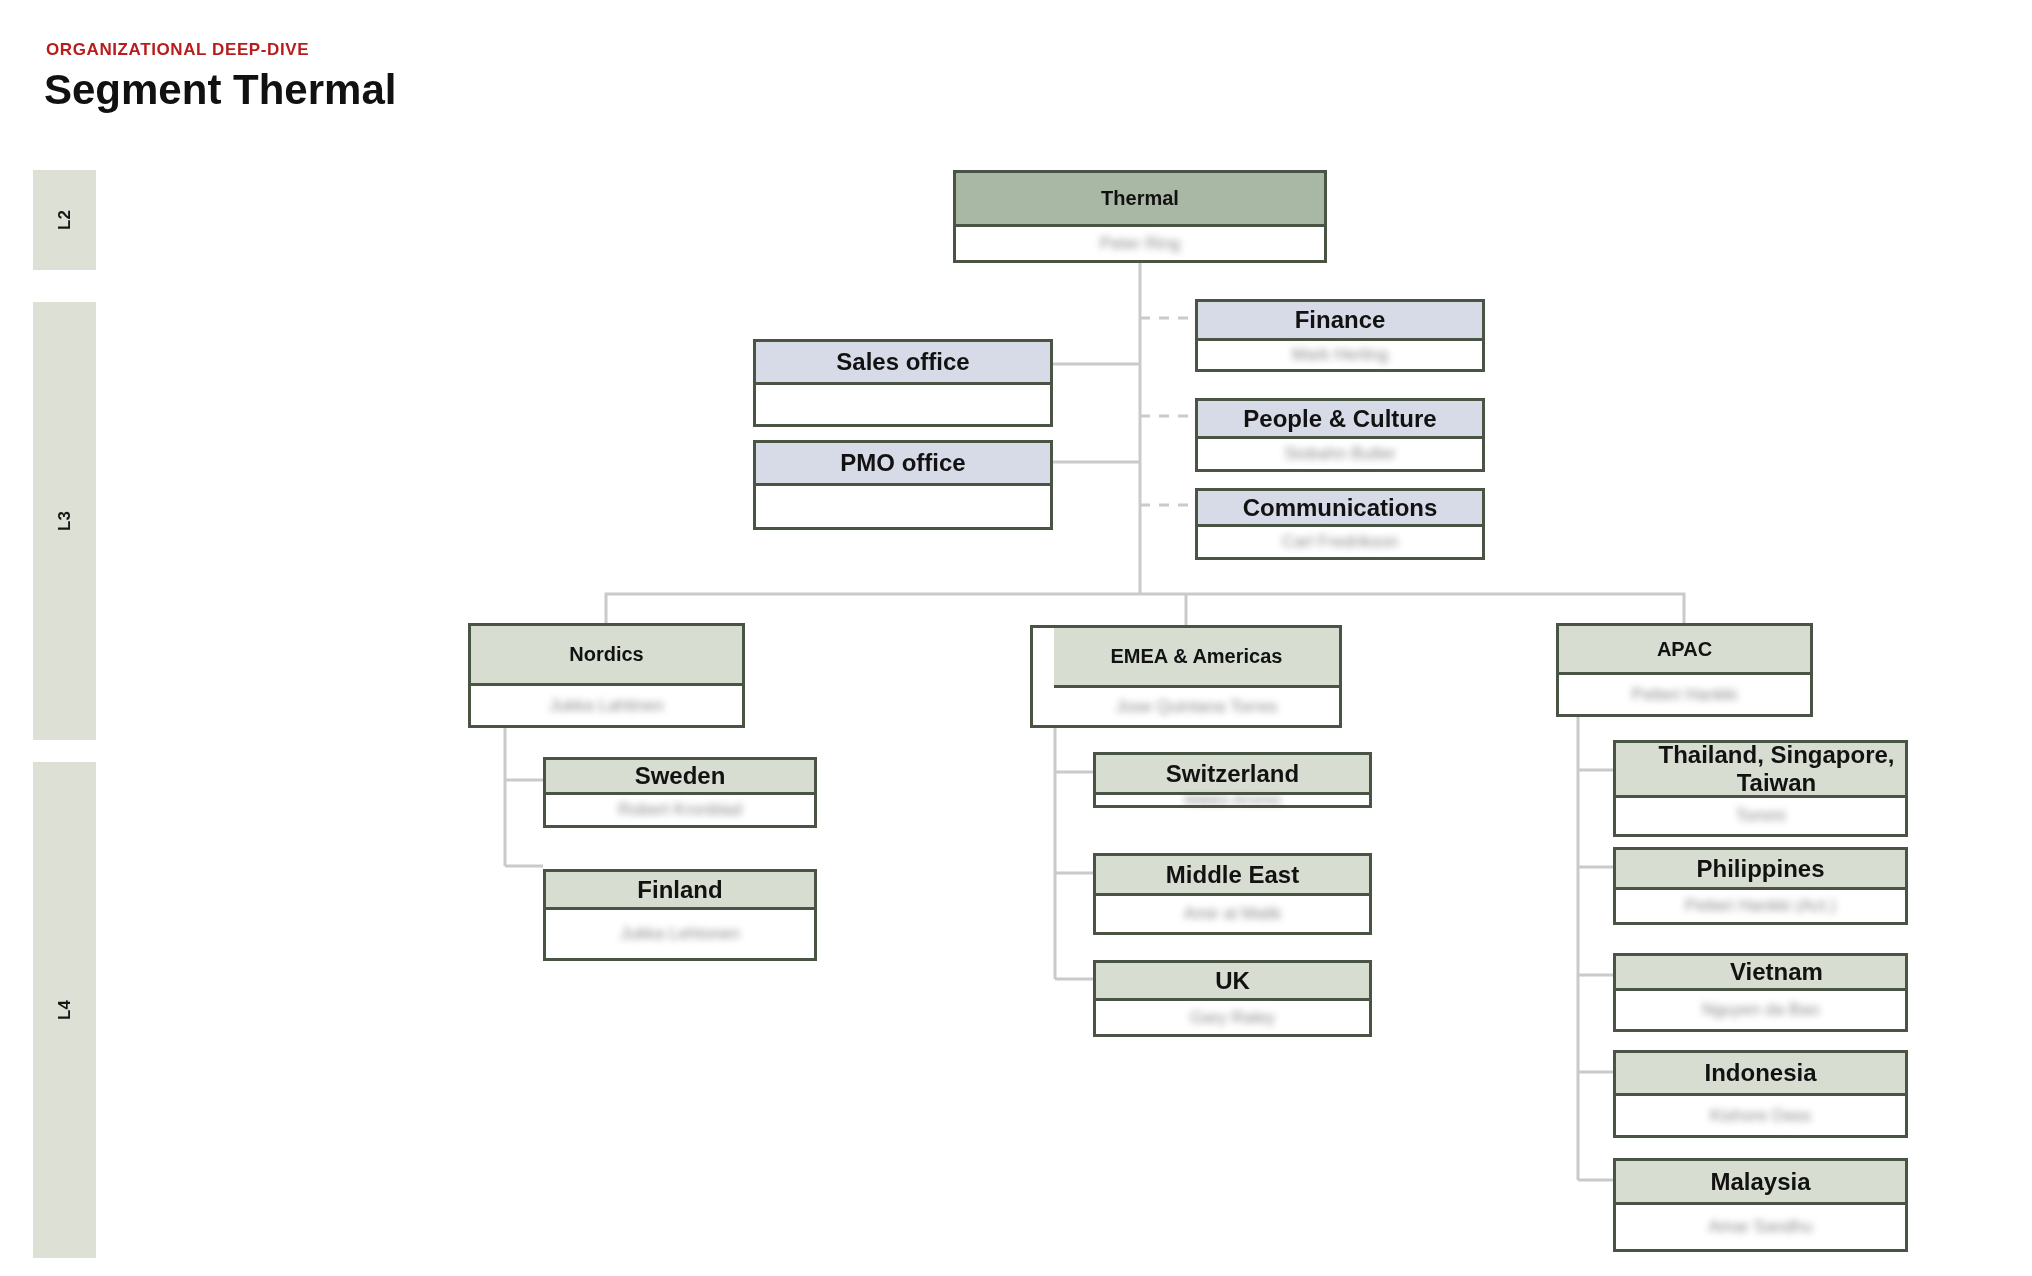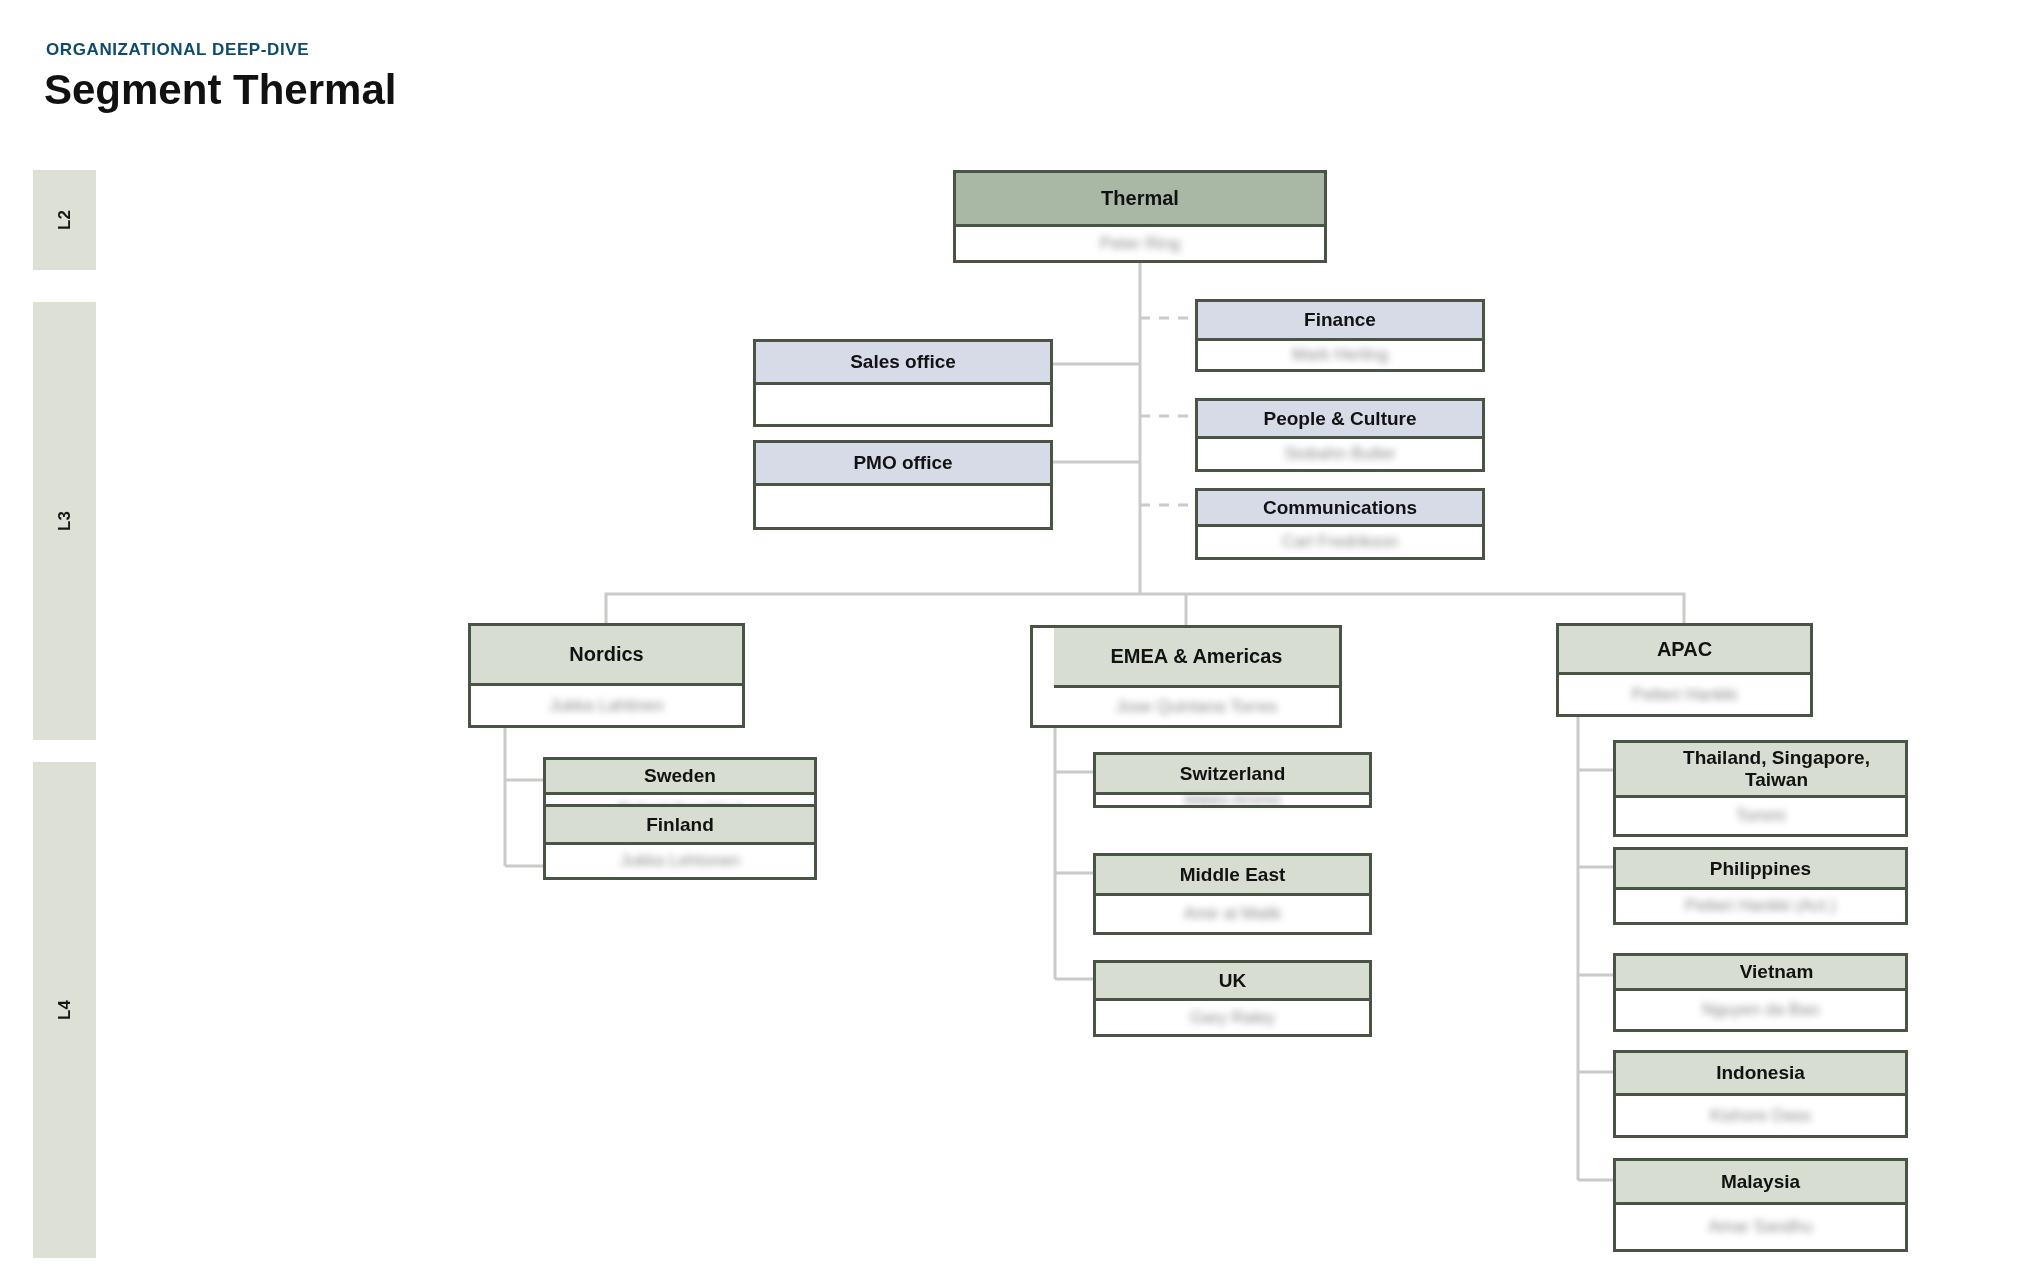--- a/index.html
+++ b/index.html
@@ -1,54 +1,54 @@
 <!DOCTYPE html>
 <html><head>
 <meta charset="utf-8">
 <style>
   html,body{margin:0;padding:0;background:#ffffff;}
   body{width:2032px;height:1276px;position:relative;font-family:"Liberation Sans",sans-serif;color:#1a1a1a;overflow:hidden;}
 
   
-  .eyebrow{position:absolute;left:46px;top:40px;font-size:17px;font-weight:700;letter-spacing:.6px;color:#0c4a6e;}
+  .eyebrow{position:absolute;left:46px;top:40px;font-size:17px;font-weight:700;letter-spacing:.6px;color:#b91c1c;}
   .pagetitle{position:absolute;left:44px;top:66px;font-size:42px;font-weight:600;color:#111;}
 
   
   .band{position:absolute;left:33px;width:63px;background:#dce0d5;display:flex;align-items:center;justify-content:center;}
   .band span{transform:rotate(-90deg);font-weight:700;font-size:17px;color:#161616;white-space:nowrap;}
   #band-l2{top:170px;height:100px;}
   #band-l3{top:302px;height:438px;}
   #band-l4{top:762px;height:496px;}
 
   
   #wires{position:absolute;left:0;top:0;z-index:1;}
 
   
   .node{position:absolute;box-sizing:border-box;border:3px solid #4a5444;background:#fff;z-index:2;display:flex;flex-direction:column;}
   .hdr{box-sizing:border-box;border-bottom:3px solid #4a5444;display:flex;align-items:center;justify-content:center;
-       text-align:center;font-weight:700;font-size:19px;line-height:1.15;padding:0 8px;color:#121212;}
+       text-align:center;font-weight:700;font-size:24px;line-height:1.15;padding:0 8px;color:#121212;}
   .hdr.big{font-size:20px;}
   .hdr.root{background:#a9b7a5;}
   .hdr.region{background:#d8ddd1;}
   .hdr.func{background:#d7dbe8;}
   .nm{flex:1;display:flex;align-items:center;justify-content:center;font-size:17px;color:#2b2b2b;
       filter:blur(3.5px);opacity:.55;white-space:nowrap;overflow:hidden;}
 
   
   #n-thermal    {left:953px; top:170px; width:374px;height:93px;}  #n-thermal .hdr{height:54px;}
   #n-sales      {left:753px; top:339px; width:300px;height:88px;}  #n-sales .hdr{height:43px;}
   #n-pmo        {left:753px; top:440px; width:300px;height:90px;}  #n-pmo .hdr{height:43px;}
   #n-finance    {left:1195px;top:299px; width:290px;height:73px;}  #n-finance .hdr{height:39px;}
   #n-people     {left:1195px;top:398px; width:290px;height:74px;}  #n-people .hdr{height:38px;}
   #n-comms      {left:1195px;top:488px; width:290px;height:72px;}  #n-comms .hdr{height:36px;}
   #n-nordics    {left:468px; top:623px; width:277px;height:105px;} #n-nordics .hdr{height:60px;}
   #n-emea       {left:1030px;top:625px; width:312px;height:103px;padding-left:21px;} #n-emea .hdr{height:60px;}
   #n-apac       {left:1556px;top:623px; width:257px;height:94px;}  #n-apac .hdr{height:49px;}
   #n-sweden     {left:543px; top:757px; width:274px;height:71px;}  #n-sweden .hdr{height:35px;}
-  #n-finland    {left:543px; top:804px; width:274px;height:76px;}  #n-finland .hdr{height:38px;}
+  #n-finland    {left:543px; top:869px; width:274px;height:92px;}  #n-finland .hdr{height:38px;}
   #n-switzerland{left:1093px;top:752px; width:279px;height:56px;}  #n-switzerland .hdr{height:40px;}
   #n-mideast    {left:1093px;top:853px; width:279px;height:82px;}  #n-mideast .hdr{height:40px;}
   #n-uk         {left:1093px;top:960px; width:279px;height:77px;}  #n-uk .hdr{height:38px;}
   #n-tst        {left:1613px;top:740px; width:295px;height:97px;}  #n-tst .hdr{height:55px;padding-left:40px;}
   #n-philippines{left:1613px;top:847px; width:295px;height:78px;}  #n-philippines .hdr{height:40px;}
   #n-vietnam    {left:1613px;top:953px; width:295px;height:79px;}  #n-vietnam .hdr{height:35px;padding-left:40px;}
   #n-indonesia  {left:1613px;top:1050px;width:295px;height:88px;}  #n-indonesia .hdr{height:43px;text-align:center;}
   #n-malaysia   {left:1613px;top:1158px;width:295px;height:94px;}  #n-malaysia .hdr{height:44px;}
 </style>
 </head>

